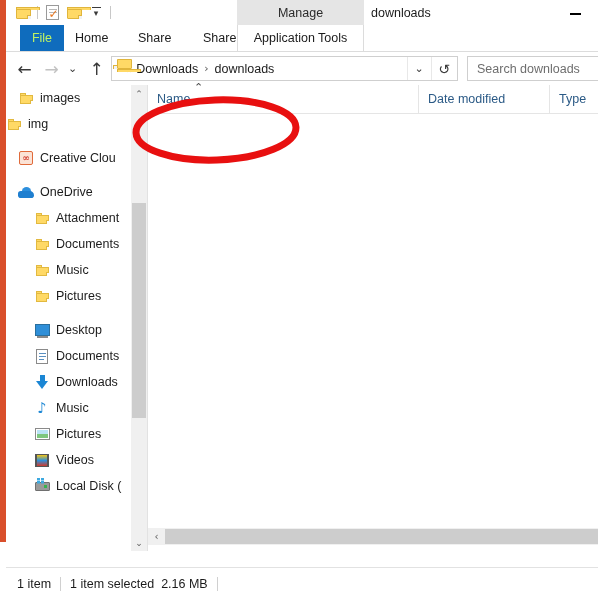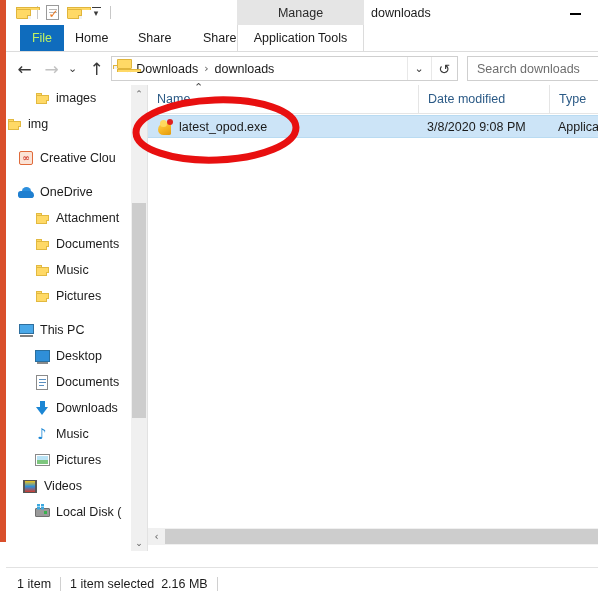--- a/index.html
+++ b/index.html
@@ -646,21 +646,21 @@
 
       <div class="search-box">
         <span class="search-ph">Search downloads</span>
       </div>
     </div>
 
     <div class="content">
 
       <div class="navpane">
 
-        <div class="nav-item" style="padding-left:28px">
+        <div class="nav-item" style="padding-left:12px">
           <span class="ni-icon">
               <span class="ic-folder">
                 <span class="t"></span>
                 <span class="b"></span>
                 <span class="f"></span>
               </span>
             </span>
           <span class="ni-label">images</span>
         </div>
 
@@ -735,29 +735,20 @@
                 <span class="t"></span>
                 <span class="b"></span>
                 <span class="f"></span>
               </span>
             </span>
           <span class="ni-label">Pictures</span>
         </div>
 
         <div class="nav-spacer"></div>
 
-        <div class="nav-item" style="padding-left:12px">
-          <span class="ni-icon">
-              <span class="ic-pc">
-                <span class="scr"></span>
-                <span class="base"></span>
-              </span>
-            </span>
-          <span class="ni-label">This PC</span>
-        </div>
 
 
         <div class="nav-item" style="padding-left:28px">
           <span class="ni-icon">
               <span class="ic-desktop">
                 <span class="b2"></span>
               </span>
             </span>
           <span class="ni-label">Desktop</span>
         </div>
@@ -792,21 +783,21 @@
 
         <div class="nav-item" style="padding-left:28px">
           <span class="ni-icon">
               <span class="ic-pic">
                 <span class="sky"></span>
               </span>
             </span>
           <span class="ni-label">Pictures</span>
         </div>
 
-        <div class="nav-item" style="padding-left:16px">
+        <div class="nav-item" style="padding-left:28px">
           <span class="ni-icon">
               <span class="ic-vid">
                 <span class="fr"></span>
               </span>
             </span>
           <span class="ni-label">Videos</span>
         </div>
 
         <div class="nav-item" style="padding-left:28px">
           <span class="ni-icon">
@@ -833,32 +824,20 @@
             <span>Name</span>
           </div>
           <div class="col date">
             <span>Date modified</span>
           </div>
           <div class="col type">
             <span>Type</span>
           </div>
         </div>
 
-        <div class="filerow">
-          <div class="fr-namecell">
-            <span class="exe-ico">
-              <span class="shape"></span>
-                <span class="shape2"></span>
-                <span class="badge"></span>
-            </span>
-            <span class="fr-name">latest_opod.exe</span>
-          </div>
-          <div class="fr-datecell">3/8/2020 9:08 PM</div>
-          <div class="fr-typecell">Applica</div>
-        </div>
       </div>
 
       <div class="hscroll">
         <div class="hsb-arrow">‹</div>
         <div class="hsb-thumb"></div>
       </div>
     </div>
 
     <div class="statusbar">
       <span class="st-seg st-count">1 item</span>

